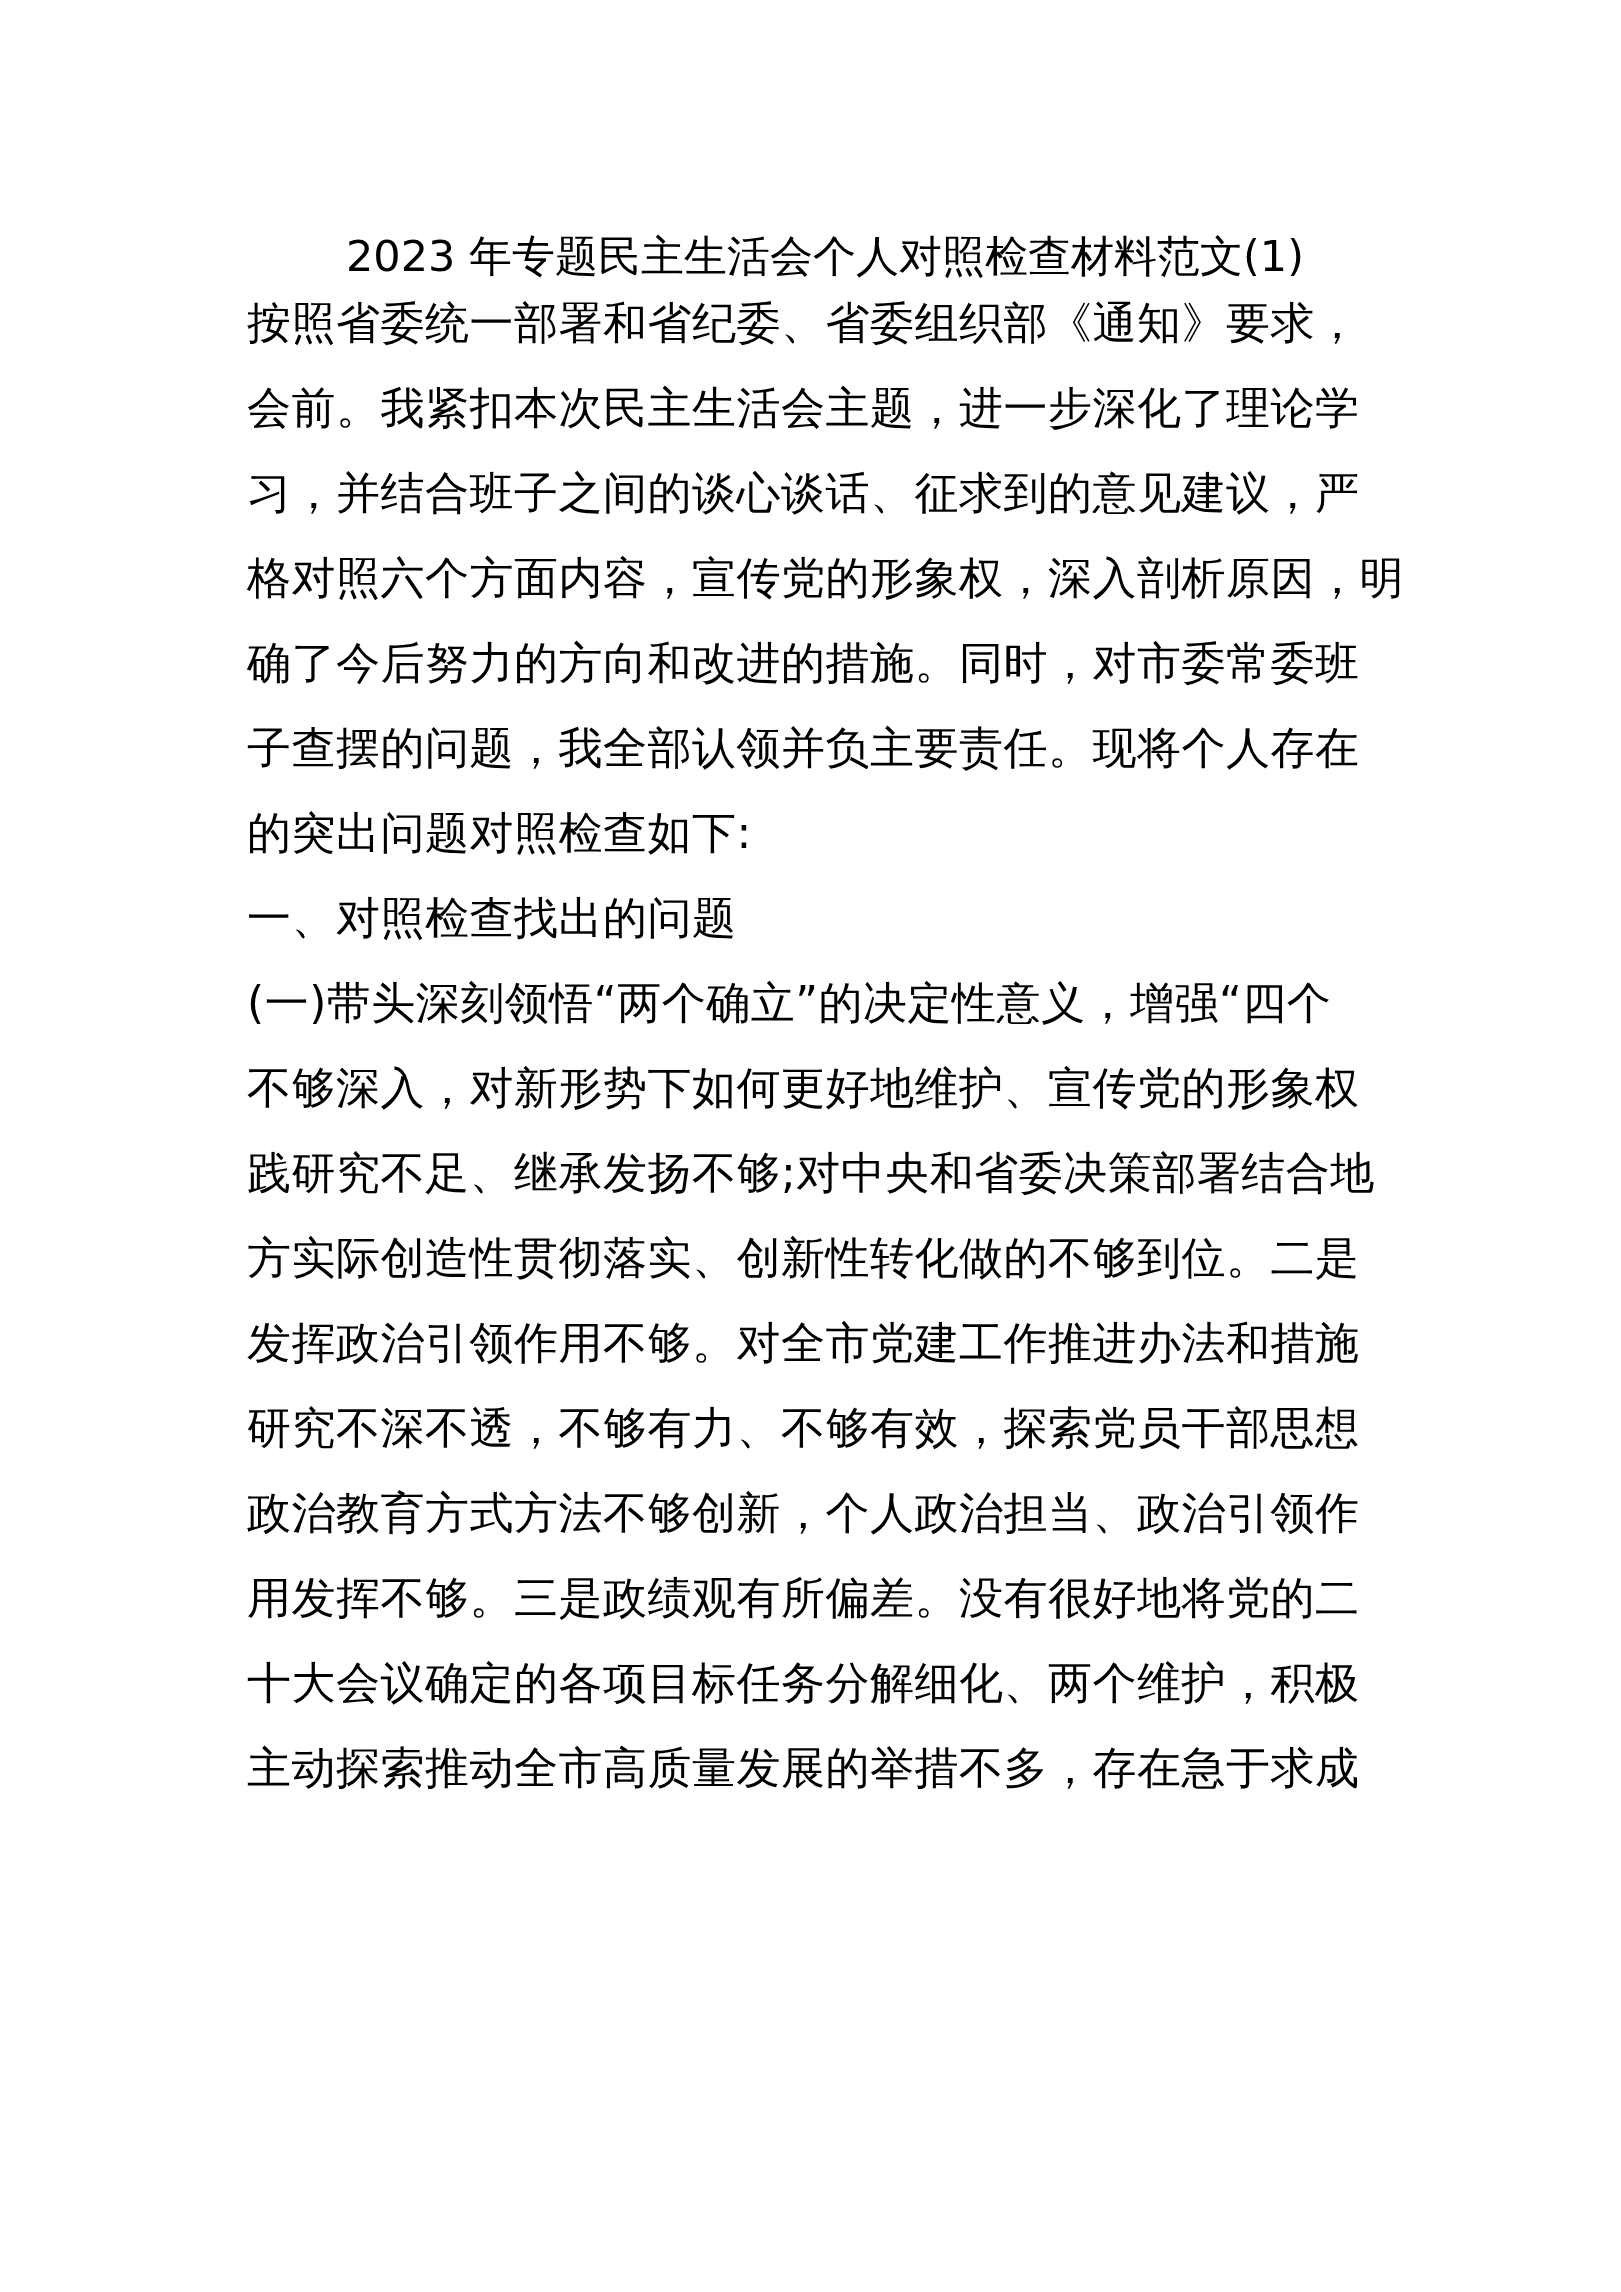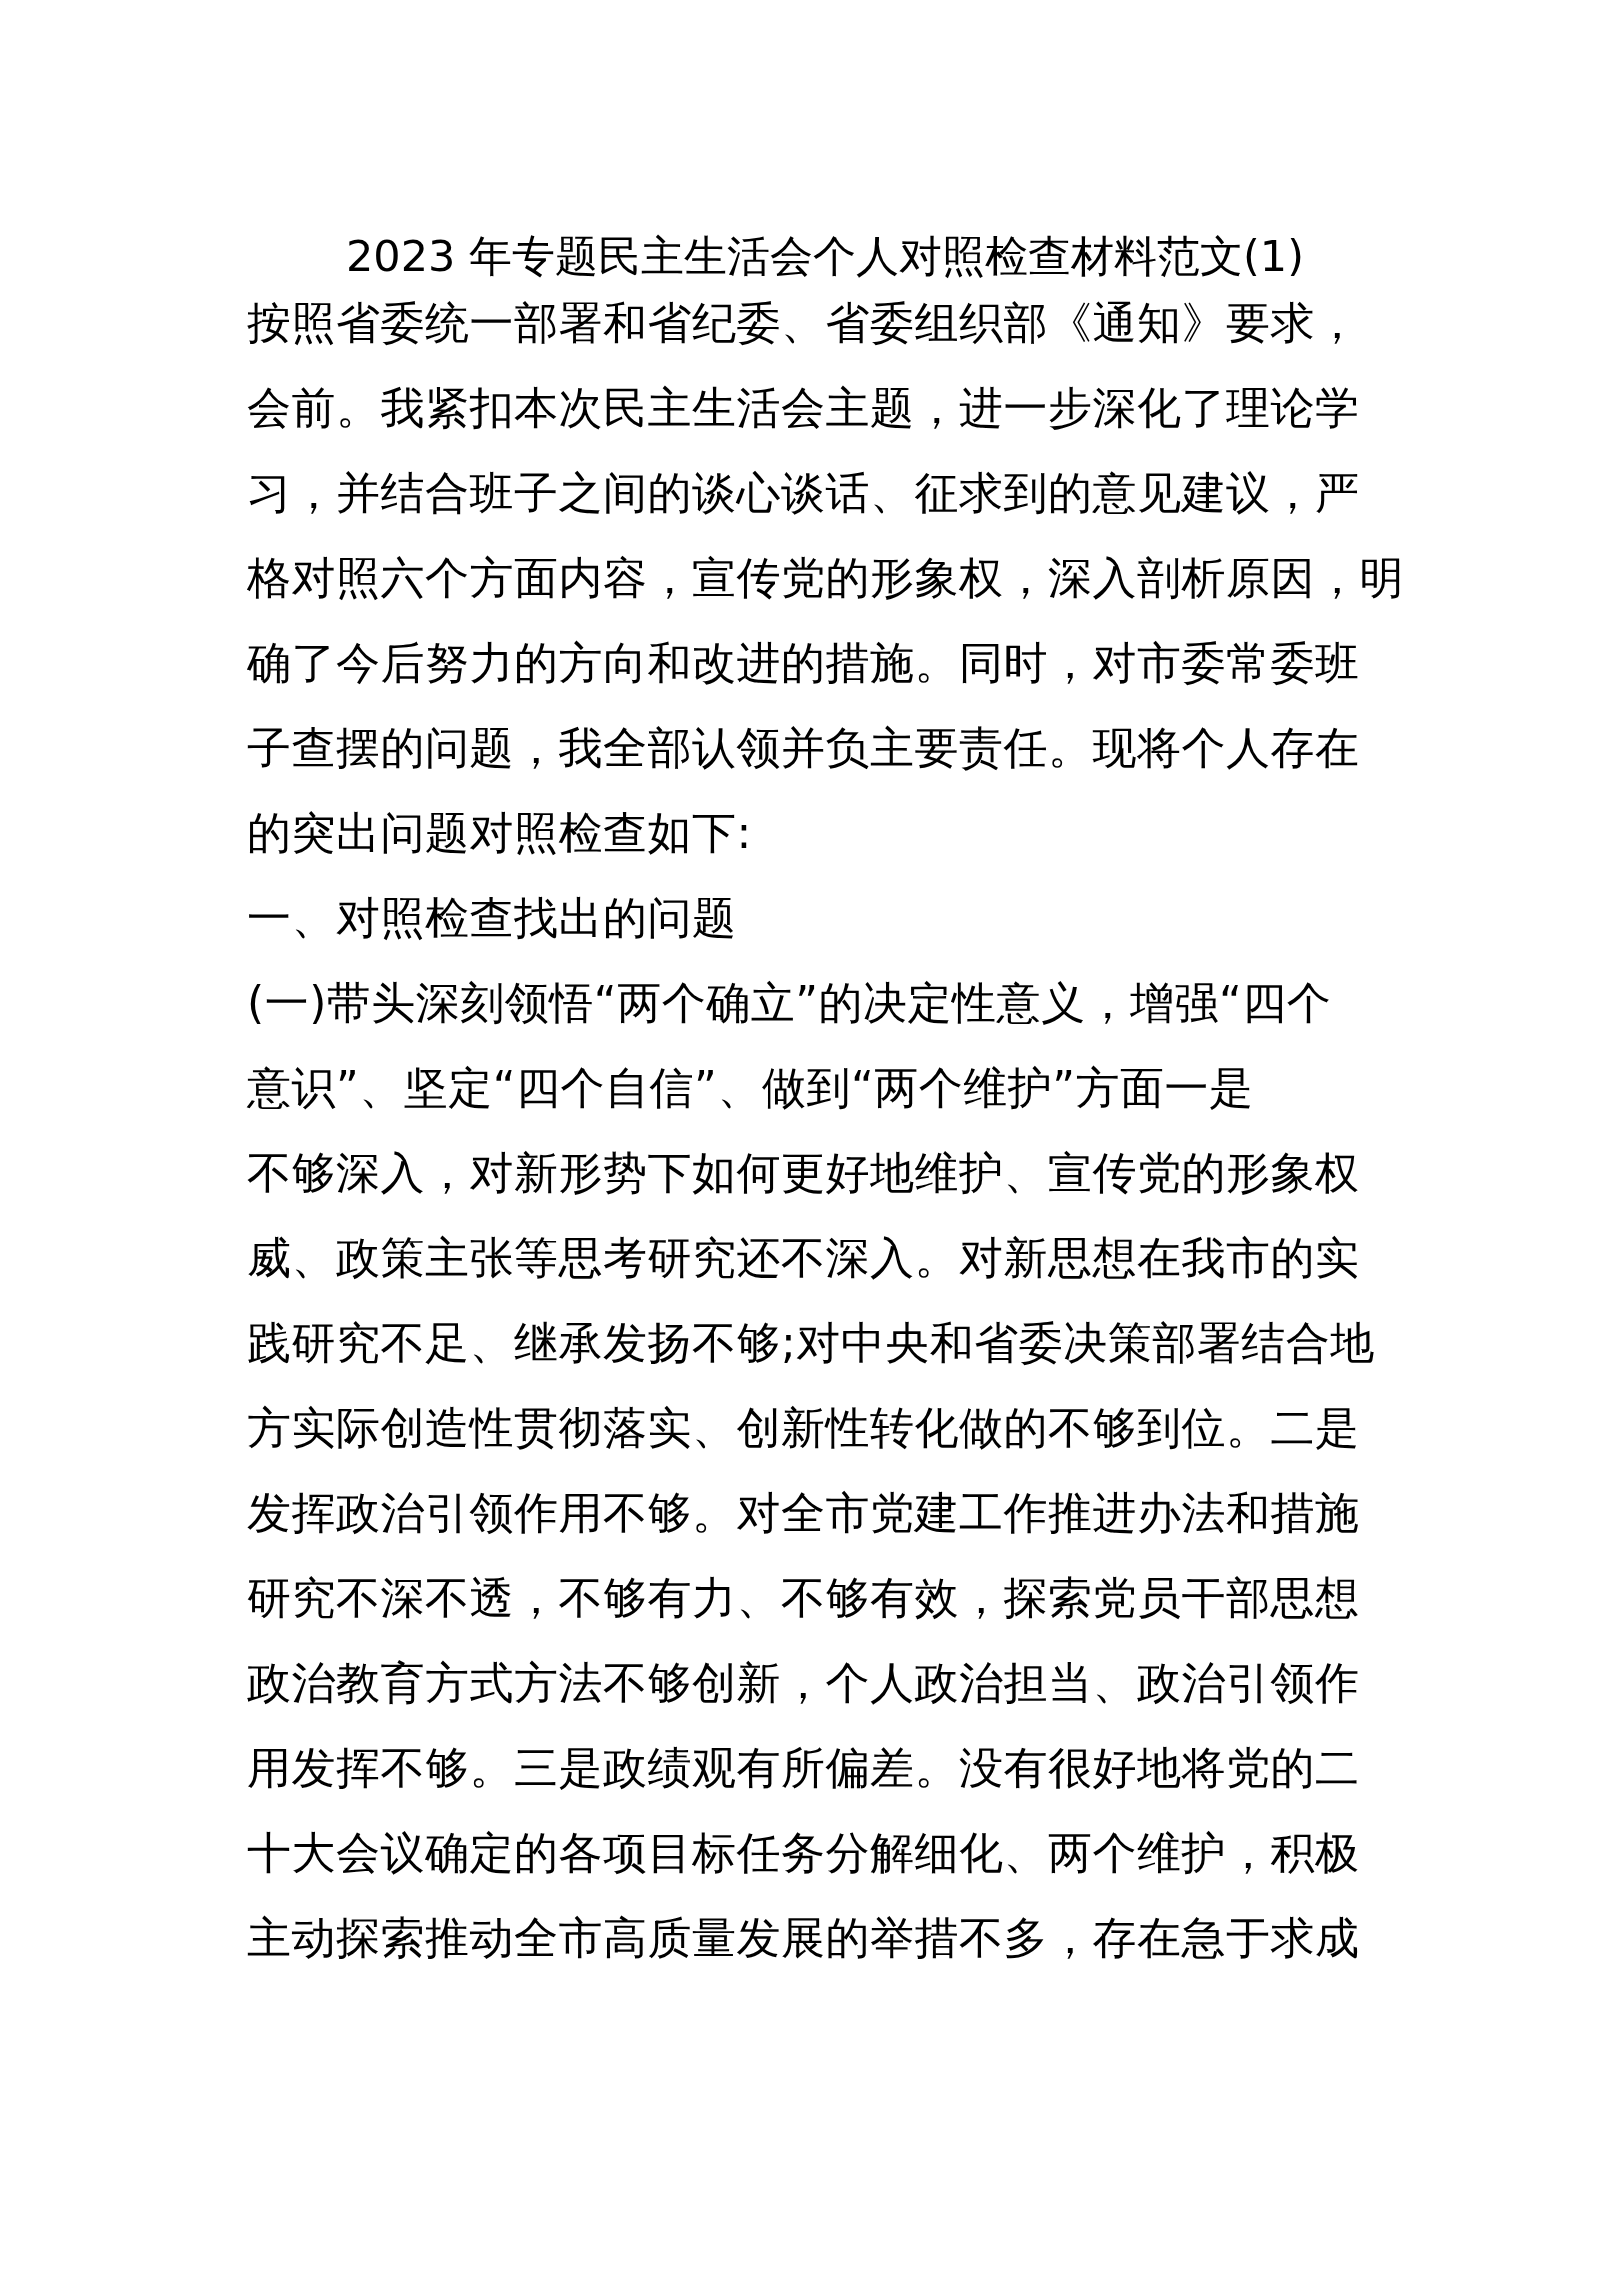--- a/index.html
+++ b/index.html
@@ -19,23 +19,21 @@
   <div class="body">
     <div class="line">按照省委统一部署和省纪委、省委组织部《通知》要求，</div>
     <div class="line">会前。我紧扣本次民主生活会主题，进一步深化了理论学</div>
     <div class="line">习，并结合班子之间的谈心谈话、征求到的意见建议，严</div>
     <div class="line">格对照六个方面内容，宣传党的形象权，深入剖析原因，明</div>
     <div class="line">确了今后努力的方向和改进的措施。同时，对市委常委班</div>
     <div class="line">子查摆的问题，我全部认领并负主要责任。现将个人存在</div>
     <div class="line">的突出问题对照检查如下:</div>
     <div class="line">一、对照检查找出的问题</div>
     <div class="line">(一)带头深刻领悟“两个确立”的决定性意义，增强“四个</div>
-    <div class="line">意识”、坚定“四个自信”、做到“两个维护”方面一是</div>
     <div class="line">不够深入，对新形势下如何更好地维护、宣传党的形象权</div>
-    <div class="line">威、政策主张等思考研究还不深入。对新思想在我市的实</div>
     <div class="line">践研究不足、继承发扬不够;对中央和省委决策部署结合地</div>
     <div class="line">方实际创造性贯彻落实、创新性转化做的不够到位。二是</div>
     <div class="line">发挥政治引领作用不够。对全市党建工作推进办法和措施</div>
     <div class="line">研究不深不透，不够有力、不够有效，探索党员干部思想</div>
     <div class="line">政治教育方式方法不够创新，个人政治担当、政治引领作</div>
     <div class="line">用发挥不够。三是政绩观有所偏差。没有很好地将党的二</div>
     <div class="line">十大会议确定的各项目标任务分解细化、两个维护，积极</div>
     <div class="line">主动探索推动全市高质量发展的举措不多，存在急于求成</div>
   </div>
 </div>

